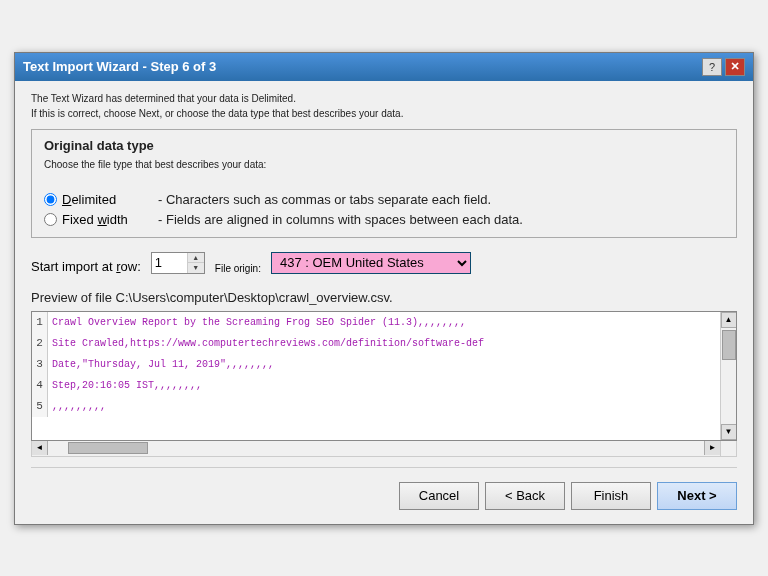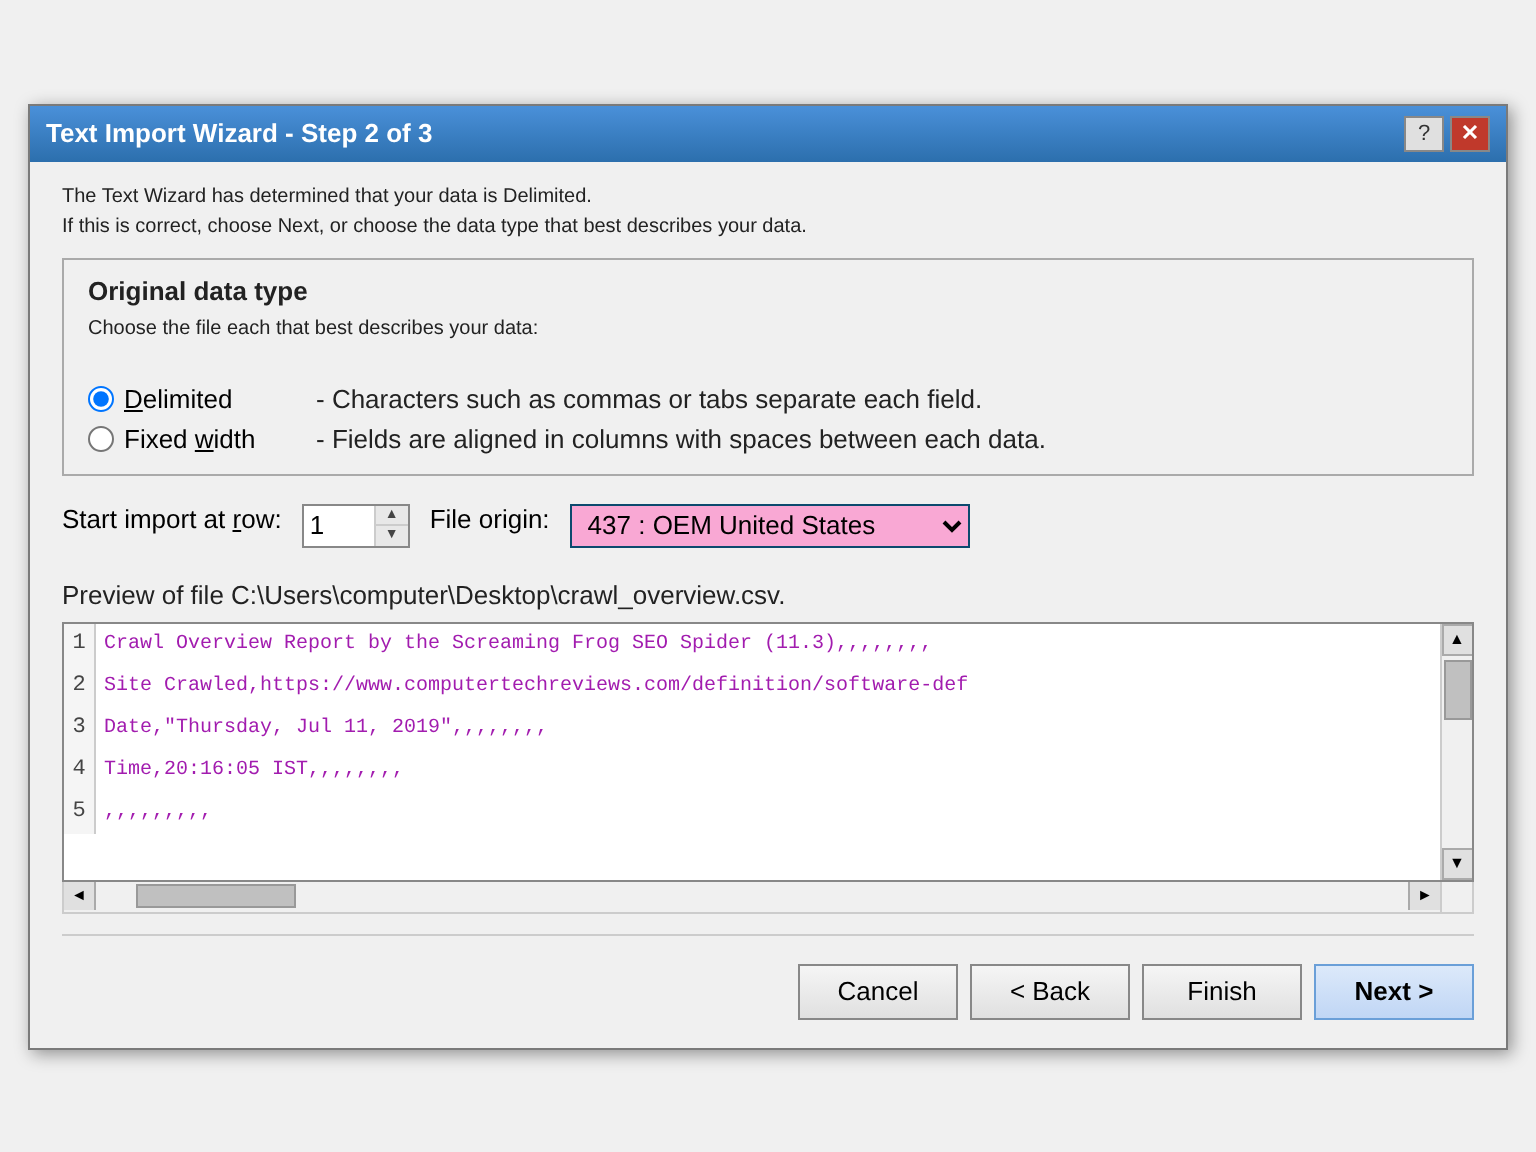--- a/index.html
+++ b/index.html
@@ -98,21 +98,21 @@
       font-size: 13px;
       color: #222;
     }
     input[type="radio"] {
       margin: 0;
       cursor: pointer;
     }
     .underline { text-decoration: underline; }
     .row-import {
       display: flex;
-      align-items: flex-start;
+      align-items: flex-end;
       gap: 10px;
       margin-top: 14px;
     }
     .row-import-label {
       font-size: 13px;
     }
     .spin-container {
       display: flex;
       align-items: center;
       border: 1px solid #888;
@@ -142,21 +142,21 @@
       display: flex;
       align-items: center;
       justify-content: center;
       font-size: 7px;
       cursor: pointer;
       color: #444;
       border: none;
     }
     .spin-up { border-bottom: 1px solid #ccc; }
     .file-origin-label {
-      font-size: 13px;
+      font-size: 10px;
     }
     .file-origin-select {
       height: 22px;
       font-size: 13px;
       border: 1px solid #0c4a6e;
       background: #f9a8d4;
       padding: 0 4px;
       min-width: 200px;
       cursor: pointer;
     }
@@ -301,34 +301,34 @@
       background: #ccc;
       margin: 10px 0 0 0;
     }
   </style>
 </head>
 <body>
 
 <div class="dialog">
 
   <div class="title-bar">
-    <span class="title-bar-text">Text Import Wizard - Step 2 of 3</span>
+    <span class="title-bar-text">Text Import Wizard - Step 6 of 3</span>
     <div class="title-bar-controls">
       <div class="title-btn">?</div>
       <div class="title-btn close">✕</div>
     </div>
   </div>
 
   <div class="dialog-body">
     <p class="intro-text">The Text Wizard has determined that your data is Delimited.</p>
     <p class="intro-text">If this is correct, choose Next, or choose the data type that best describes your data.</p>
 
     <div class="group-box">
       <div class="group-box-label">Original data type</div>
-      <div class="intro-text" style="margin-bottom:6px;">Choose the file each that best describes your data:</div>
+      <div class="intro-text" style="margin-bottom:6px;">Choose the file type that best describes your data:</div>
       <div class="radio-group">
         <div class="radio-row">
           <label>
             <input type="radio" name="datatype" checked="" style="">
             <span class="radio-label-text"><span class="underline">D</span>elimited</span>
           </label>
           <span class="radio-desc">- Characters such as commas or tabs separate each field.</span>
         </div>
         <div class="radio-row">
           <label>
@@ -369,21 +369,21 @@
           <div class="preview-line">
             <span class="line-num">2</span>
             <span class="line-content">Site Crawled,https://www.computertechreviews.com/definition/software-def</span>
           </div>
           <div class="preview-line">
             <span class="line-num">3</span>
             <span class="line-content">Date,"Thursday, Jul 11, 2019",,,,,,,,</span>
           </div>
           <div class="preview-line">
             <span class="line-num">4</span>
-            <span class="line-content">Time,20:16:05 IST,,,,,,,,</span>
+            <span class="line-content">Step,20:16:05 IST,,,,,,,,</span>
           </div>
           <div class="preview-line">
             <span class="line-num">5</span>
             <span class="line-content">,,,,,,,,,</span>
           </div>
         </div>
         <div class="scrollbar-v">
           <div class="scroll-arrow">▲</div>
           <div class="scroll-track">
             <div class="scroll-thumb"></div>

